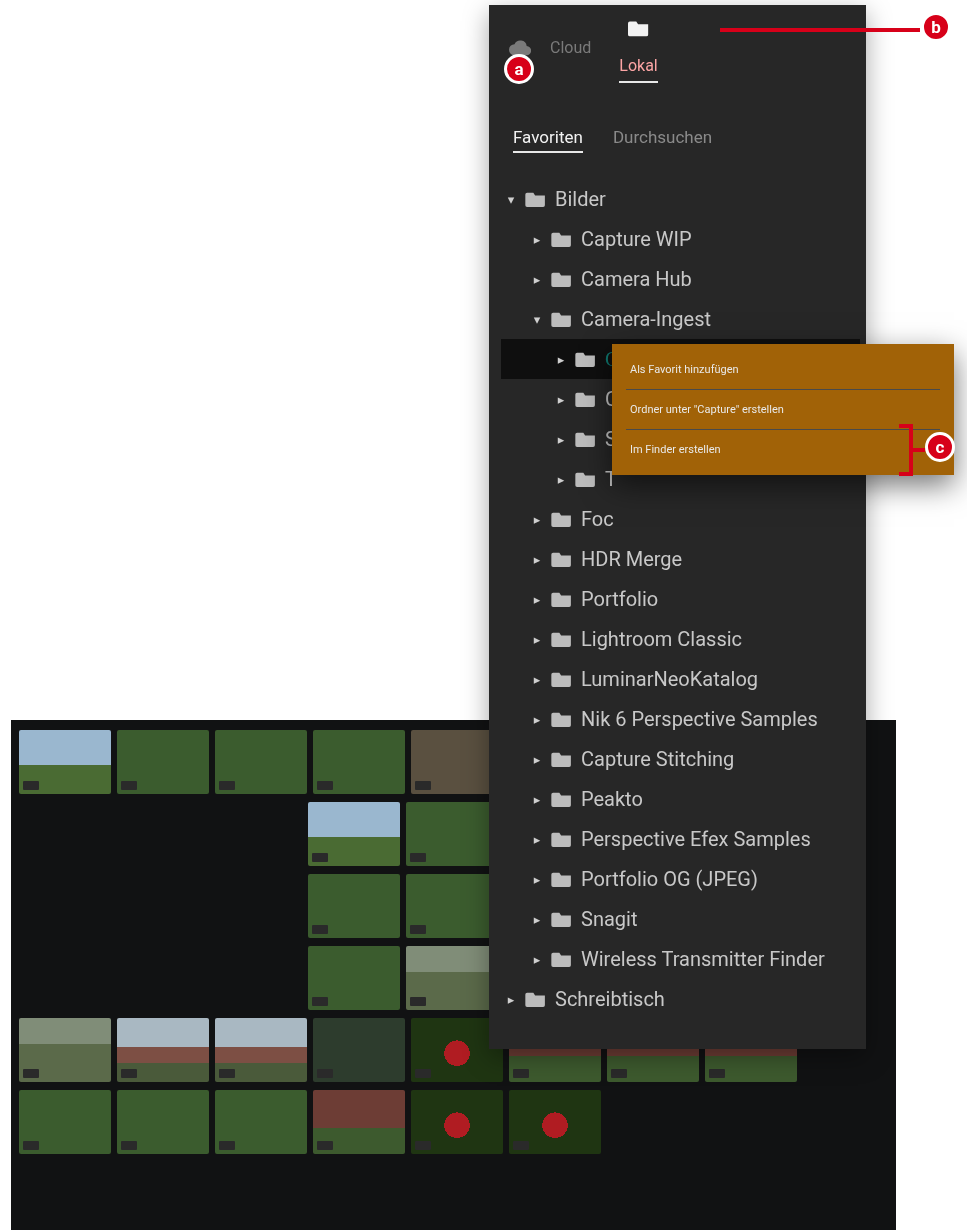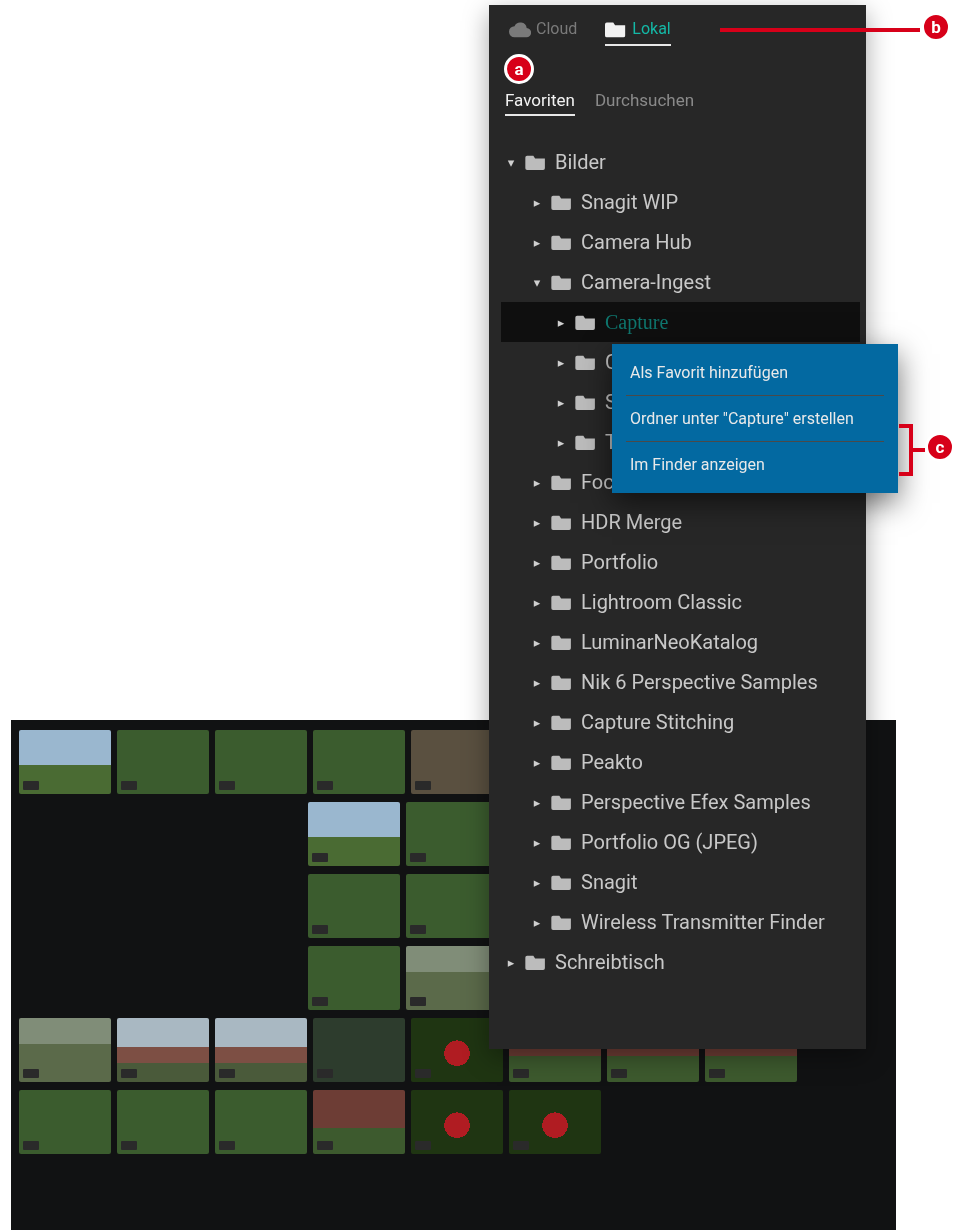--- a/index.html
+++ b/index.html
@@ -59,31 +59,31 @@
     color: #d7d7d7;
     box-shadow: 0 8px 24px rgba(0,0,0,.35);
     font-size: 16px;
   }
   .tabs-top {
     display: flex;
     gap: 28px;
     padding: 14px 20px 10px;
     align-items: center;
   }
-  .tab-top { display:flex; align-items:center; gap:5px; cursor:pointer; }
+  .tab-top { display:flex; align-items:center; gap:19px; cursor:pointer; }
   .tab-top.inactive { color:#7a7a7a; }
-  .tab-top.active   { color:#14b8a6; position:relative; }
+  .tab-top.active   { color:#fca5a5; position:relative;flex-direction:column; }
   .tab-top.active::after{
     content:""; position:absolute; left:0; right:0; bottom:-8px;
     height:2px; background:#e8e8e8;
   }
   .tab-top .ic { width:22px; height:18px; }
 
   .subtabs {
-    display:flex; gap:20px; padding: 42px 16px 8px;
+    display:flex; gap:30px; padding: 42px 24px 8px;
   }
   .sub-tab { cursor:pointer; font-size:17px; }
   .sub-tab.active { color:#f2f2f2; position:relative; }
   .sub-tab.active::after{
     content:""; position:absolute; left:0; right:0; bottom:-6px; height:2px; background:#e8e8e8;
   }
   .sub-tab.inactive{ color:#8a8a8a; }
 
   .tree { padding: 24px 6px 0 12px; }
   .node { display:flex; align-items:center; height:40px; cursor:pointer; }
@@ -94,26 +94,26 @@
   .d1 { padding-left: 28px; }
   .d2 { padding-left: 52px; }
   .node.sel { background:#0f0f0f; }
   .node.sel span.label { color:#0f766e;font-family:Liberation Serif, serif; }
 
   
   .ctx {
     position:absolute;
     left: 612px;
     top: 344px;
-    width: 286px;
-    background:#0369a1;
+    width: 342px;
+    background:#a16207;
     box-shadow: 0 10px 28px rgba(0,0,0,.55);
     padding: 12px 0;
     color:#e9e9e9;
-    font-size:16px;
+    font-size:11px;
     z-index:5;
   }
   .ctx-item { padding: 7px 18px; cursor:pointer; }
   .ctx-sep  { height:1px; background:#4a4a4a; margin: 6px 14px; }
 
   
   .callout{
     position:absolute;
     width:30px; height:30px; border-radius:50%;
     background:#d70019; color:#fff; font-weight:700;
@@ -192,21 +192,21 @@
         <svg class="fold" viewBox="0 0 24 18">
           <path fill="#bcbcbc" d="M2 2h7l2 3h11v11a2 2 0 0 1-2 2H2a2 2 0 0 1-2-2V4a2 2 0 0 1 2-2z"></path>
         </svg>
         <span class="label">Bilder</span>
       </div>
       <div class="node d1">
         <span class="chev">▸</span>
         <svg class="fold" viewBox="0 0 24 18">
           <path fill="#bcbcbc" d="M2 2h7l2 3h11v11a2 2 0 0 1-2 2H2a2 2 0 0 1-2-2V4a2 2 0 0 1 2-2z"></path>
         </svg>
-        <span class="label">Snagit WIP</span>
+        <span class="label">Capture WIP</span>
       </div>
       <div class="node d1">
         <span class="chev">▸</span>
         <svg class="fold" viewBox="0 0 24 18">
           <path fill="#bcbcbc" d="M2 2h7l2 3h11v11a2 2 0 0 1-2 2H2a2 2 0 0 1-2-2V4a2 2 0 0 1 2-2z"></path>
         </svg>
         <span class="label">Camera Hub</span>
       </div>
       <div class="node d1">
         <span class="chev">▾</span>
@@ -335,21 +335,21 @@
         <span class="label">Schreibtisch</span>
       </div>
     </div>
 </div>
 
 <div class="ctx">
   <div class="ctx-item"><span>Als Favorit hinzufügen</span></div>
   <div class="ctx-sep"></div>
   <div class="ctx-item"><span>Ordner unter "Capture" erstellen</span></div>
   <div class="ctx-sep"></div>
-  <div class="ctx-item"><span>Im Finder anzeigen</span></div>
+  <div class="ctx-item"><span>Im Finder erstellen</span></div>
 </div>
 
 <div class="callout" style="left:504px; top:54px;">
     <span>a</span>
   </div>
 <div class="co-line" style="left:720px; top:28px; width:200px;"></div>
 <div class="callout" style="left:921px; top:12px;">
     <span>b</span>
   </div>
 <div class="co-brkt" style="left:899px; top:424px; width:14px; height:52px;"></div>

